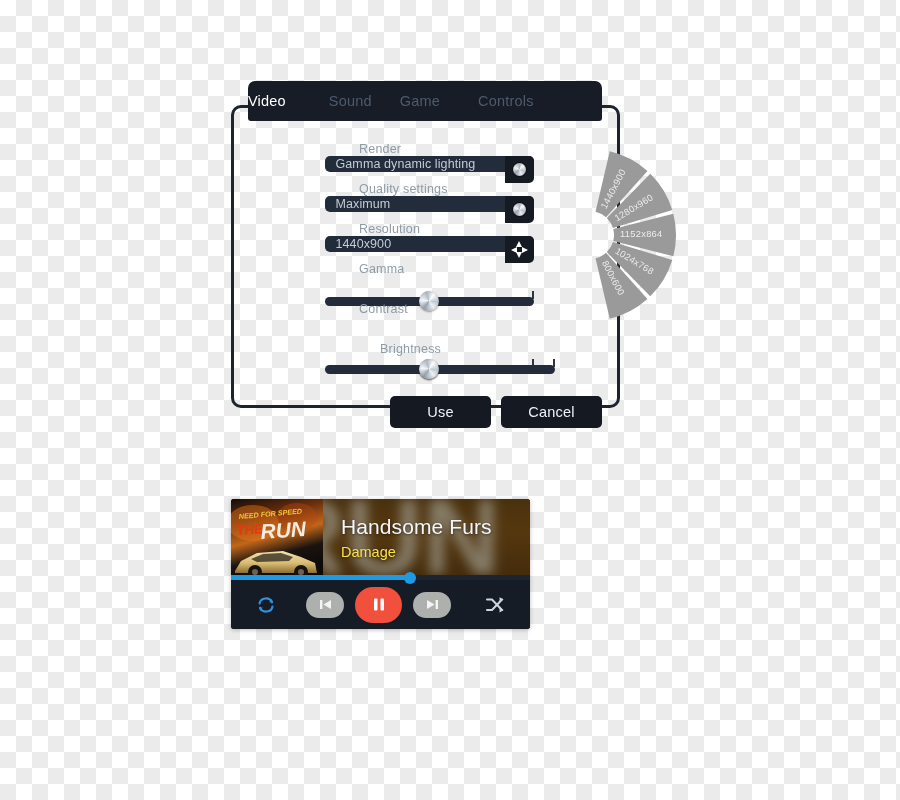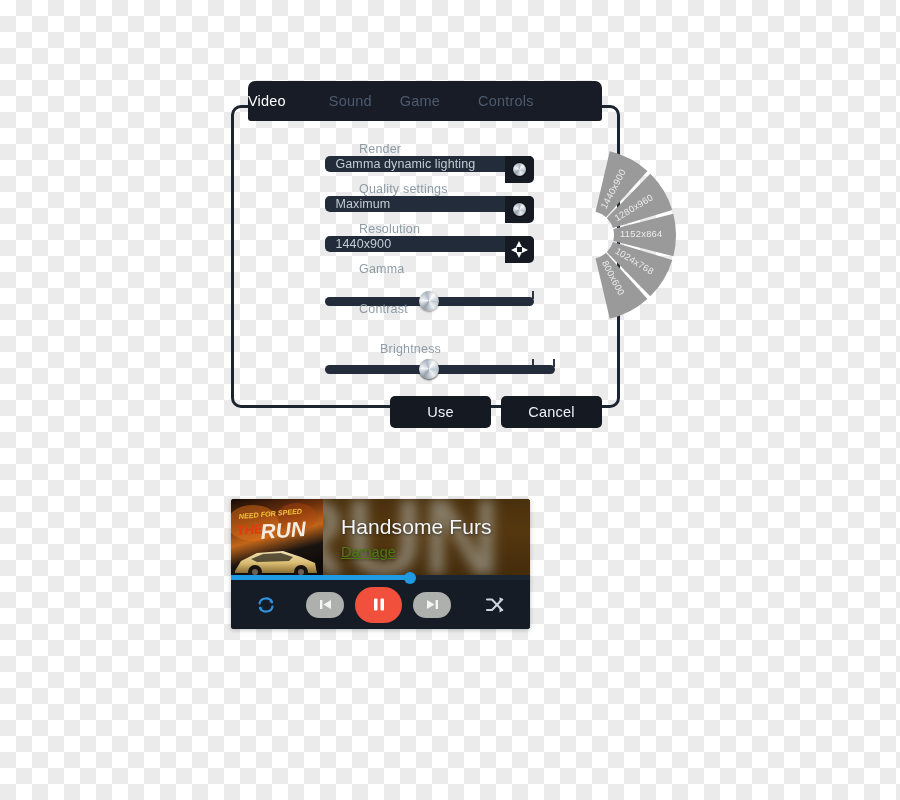--- a/index.html
+++ b/index.html
@@ -208,24 +208,23 @@
   }
   #track-title{
     top:16px;
     color:#f4f6f8;
     font-size:21px;
     letter-spacing:.1px;
     text-shadow:0 1px 3px rgba(0,0,0,.55);
   }
   #track-artist{
     top:45px;
-    color:#4d7c0f;
+    color:#fde047;
     font-size:14.5px;
     text-shadow:0 1px 3px rgba(0,0,0,.55);
-    text-decoration:underline;
   }
   #progress{
     position:absolute;
     left:0;top:76px;
     width:299px;height:5px;
     background:#1b2431;
     z-index:3;
   }
   #progress-fill{
     height:5px;

